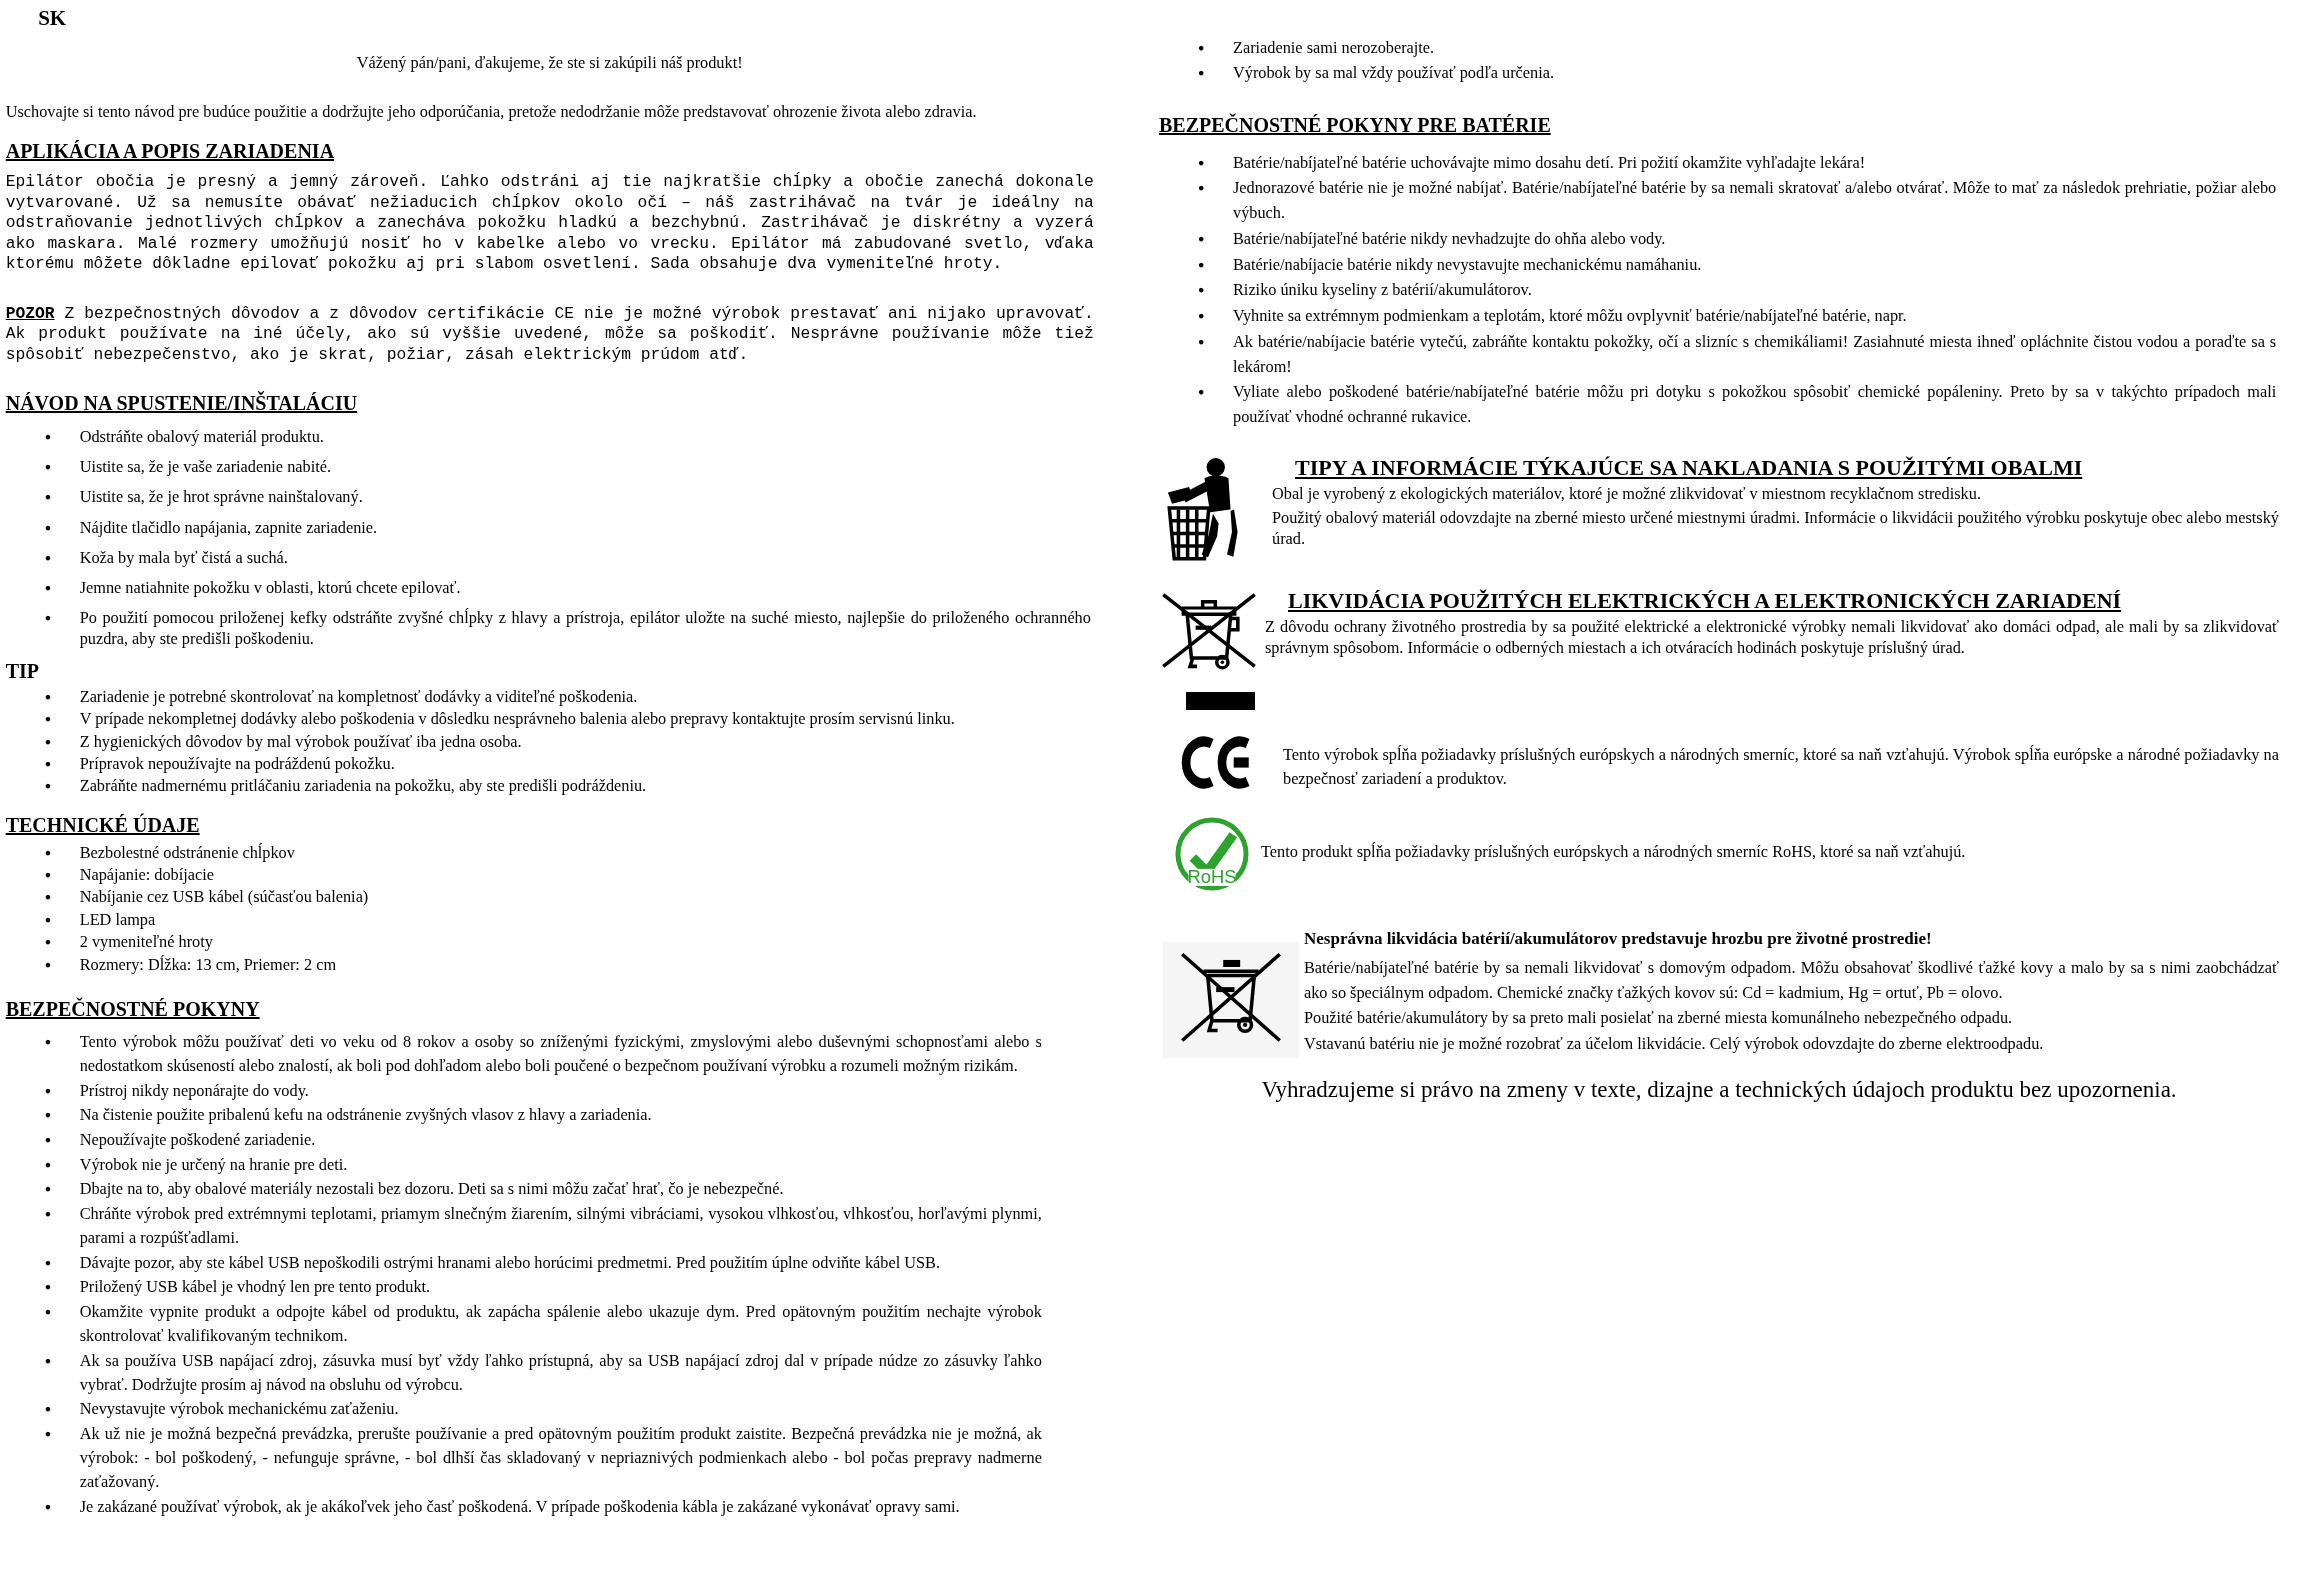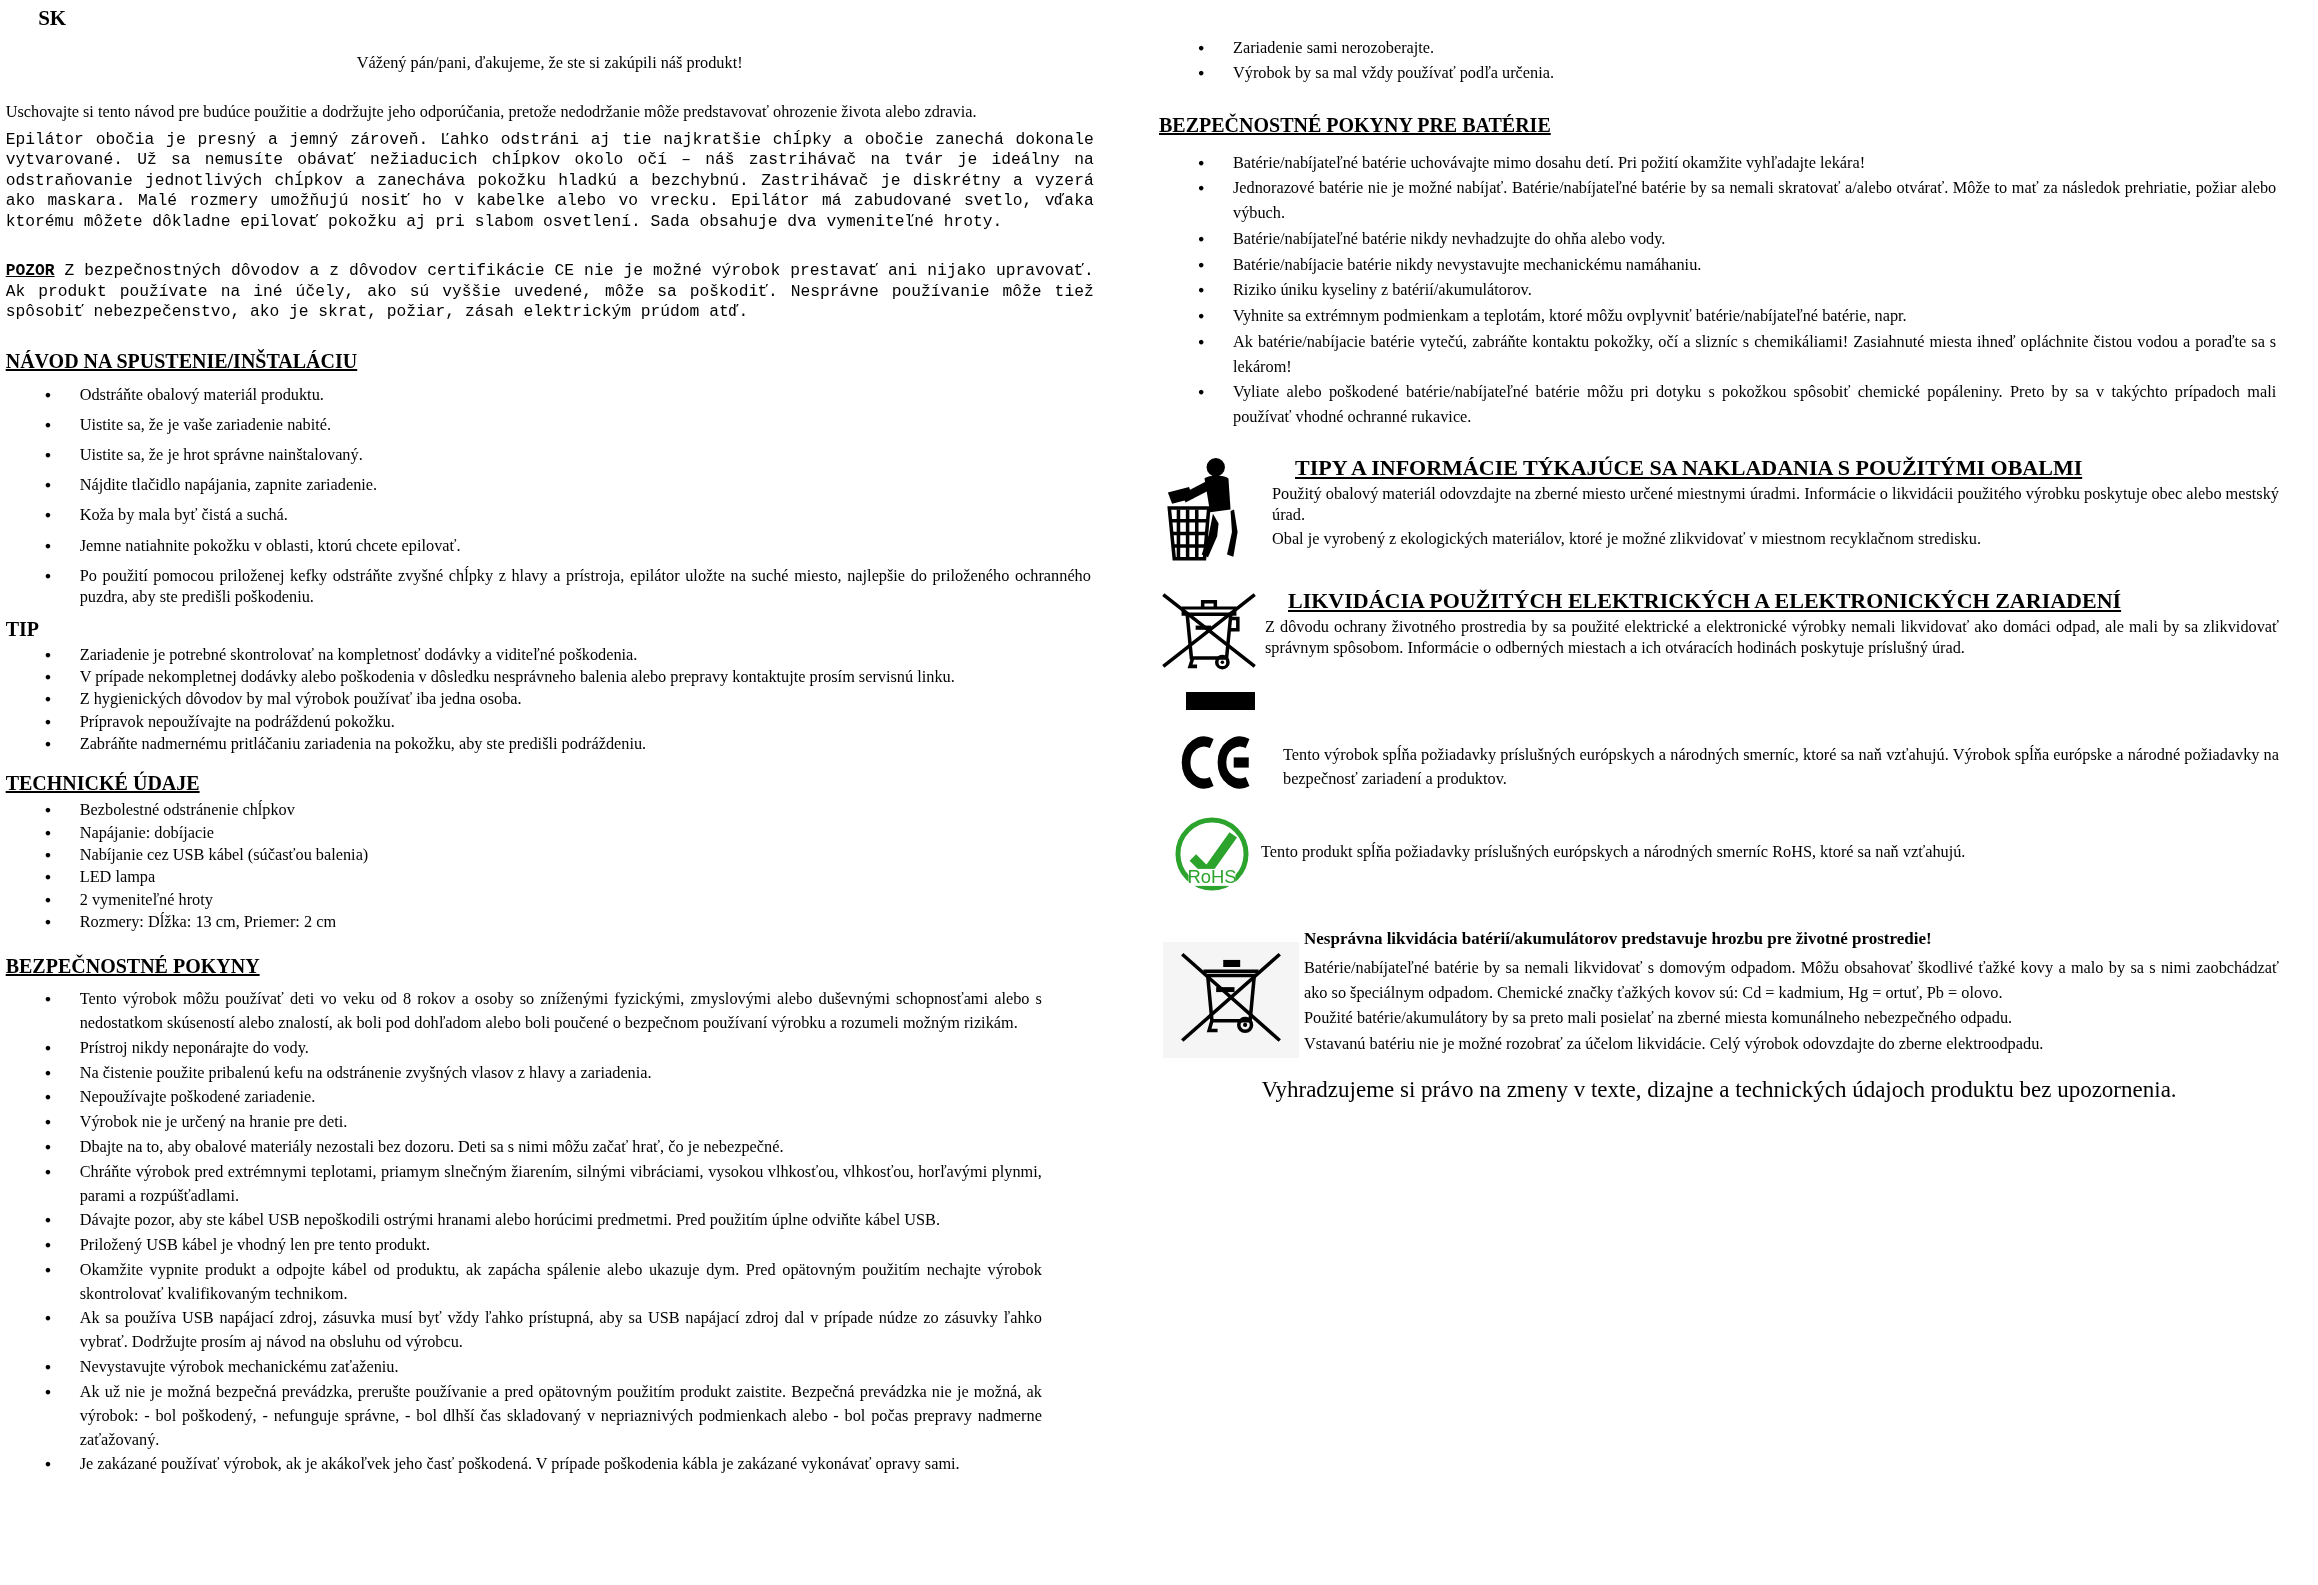--- a/index.html
+++ b/index.html
@@ -71,20 +71,21 @@
   .footer{margin-top:18.4px;text-align:center;line-height:21px;font-size:23px;}
 </style>
 </head>
 <body>
 
 <div class="col" id="col-left">
   <div class="sk">SK</div>
   <div class="center g-greeting">Vážený pán/pani, ďakujeme, že ste si zakúpili náš produkt!</div>
   <div class="nowrap g-keep">Uschovajte si tento návod pre budúce použitie a dodržujte jeho odporúčania, pretože nedodržanie môže predstavovať ohrozenie života alebo zdravia.</div>
 
+  <div class="hu h-apl">APLIKÁCIA A POPIS ZARIADENIA</div>
   <p class="just p-apl">Epilátor obočia je presný a jemný zároveň. Ľahko odstráni aj tie najkratšie chĺpky a obočie zanechá dokonale vytvarované. Už sa nemusíte obávať nežiaducich chĺpkov okolo očí – náš zastrihávač na tvár je ideálny na odstraňovanie jednotlivých chĺpkov a zanecháva pokožku hladkú a bezchybnú. Zastrihávač je diskrétny a vyzerá ako maskara. Malé rozmery umožňujú nosiť ho v kabelke alebo vo vrecku. Epilátor má zabudované svetlo, vďaka ktorému môžete dôkladne epilovať pokožku aj pri slabom osvetlení. Sada obsahuje dva vymeniteľné hroty.</p>
   <p class="just p-pozor"><span class="pozor">POZOR</span><span> Z bezpečnostných dôvodov a z dôvodov certifikácie CE nie je možné výrobok prestavať ani nijako upravovať. Ak produkt používate na iné účely, ako sú vyššie uvedené, môže sa poškodiť. Nesprávne používanie môže tiež spôsobiť nebezpečenstvo, ako je skrat, požiar, zásah elektrickým prúdom atď.</span></p>
 
   <div class="hu h-navod">NÁVOD NA SPUSTENIE/INŠTALÁCIU</div>
   <ul class="ul-startup">
     <li>
         <span class="blt">●</span>
         <span class="txt">Odstráňte obalový materiál produktu.</span>
       </li>
     <li>
@@ -284,22 +285,22 @@
         <path d="M68,82 L62,112 L52,140 L61,144 L74,114 L76,96 Z" fill="#000"></path>
         <path d="M93,78 L95,108 L88,140 L97,143 L103,108 L98,76 Z" fill="#000"></path>
         <g stroke="#000" stroke-width="5" fill="none">
           <path d="M6,74 L62,74 L56,146 L13,146 Z"></path>
           <path d="M19,76 L19,146 M32,76 L32,146 M45,76 L45,146"></path>
           <path d="M8,92 L60,92 M9,110 L58,110 M11,128 L57,128"></path>
         </g>
       </svg>
     </span>
     <div class="hu2">TIPY A INFORMÁCIE TÝKAJÚCE SA NAKLADANIA S POUŽITÝMI OBALMI</div>
+    <p class="p30">Obal je vyrobený z ekologických materiálov, ktoré je možné zlikvidovať v miestnom recyklačnom stredisku.</p>
     <p class="p30">Použitý obalový materiál odovzdajte na zberné miesto určené miestnymi úradmi. Informácie o likvidácii použitého výrobku poskytuje obec alebo mestský úrad.</p>
-    <p class="p30">Obal je vyrobený z ekologických materiálov, ktoré je možné zlikvidovať v miestnom recyklačnom stredisku.</p>
   </div>
 
   <div class="icosec sec-weee">
     <span class="icon">
       <svg width="100" height="83" viewBox="0 0 142 118" xmlns="http://www.w3.org/2000/svg">
         <g stroke="#000" stroke-width="5" fill="none">
           <path d="M34,27 L108,27 L108,36 L34,36 Z" stroke-width="4"></path>
           <path d="M62,27 L62,18 L80,18 L80,27"></path>
           <path d="M40,36 L102,36 L96,98 L46,98 Z"></path>
           <path d="M52,55 L74,55" stroke-width="6"></path>

